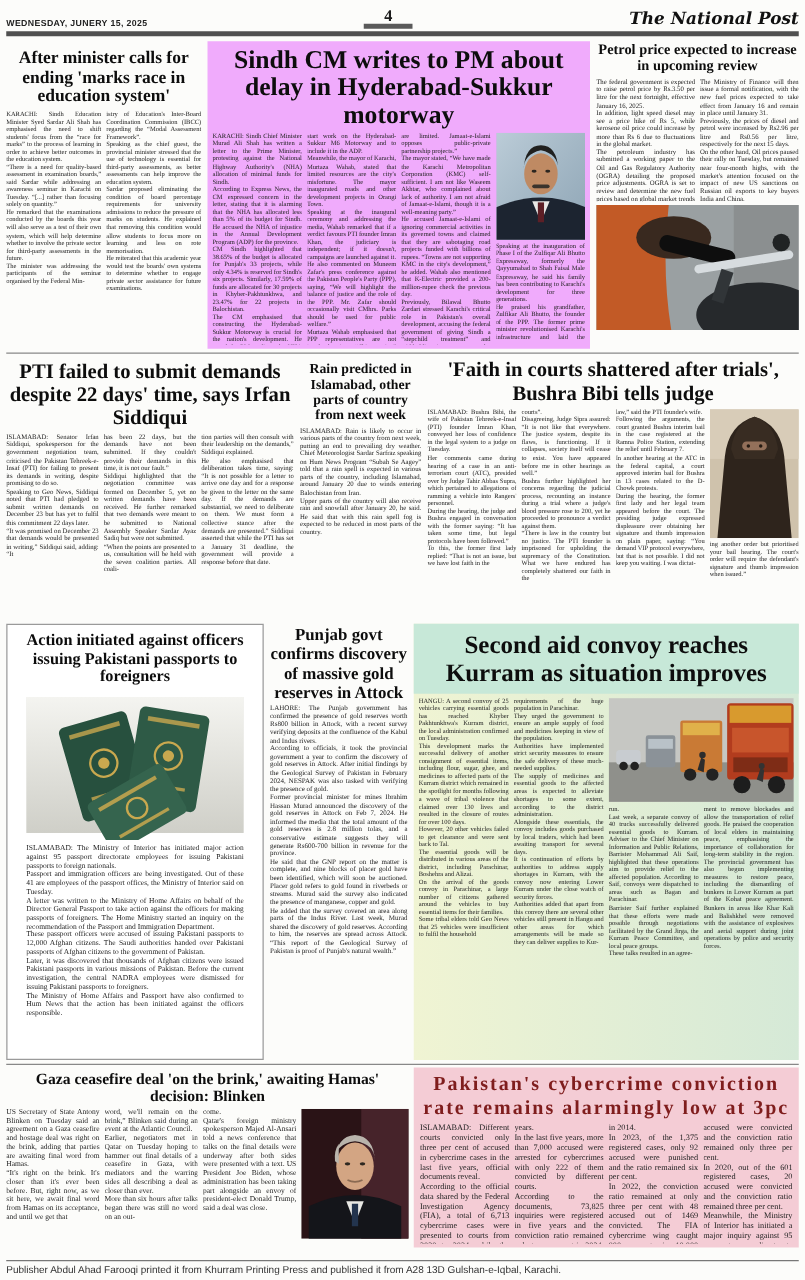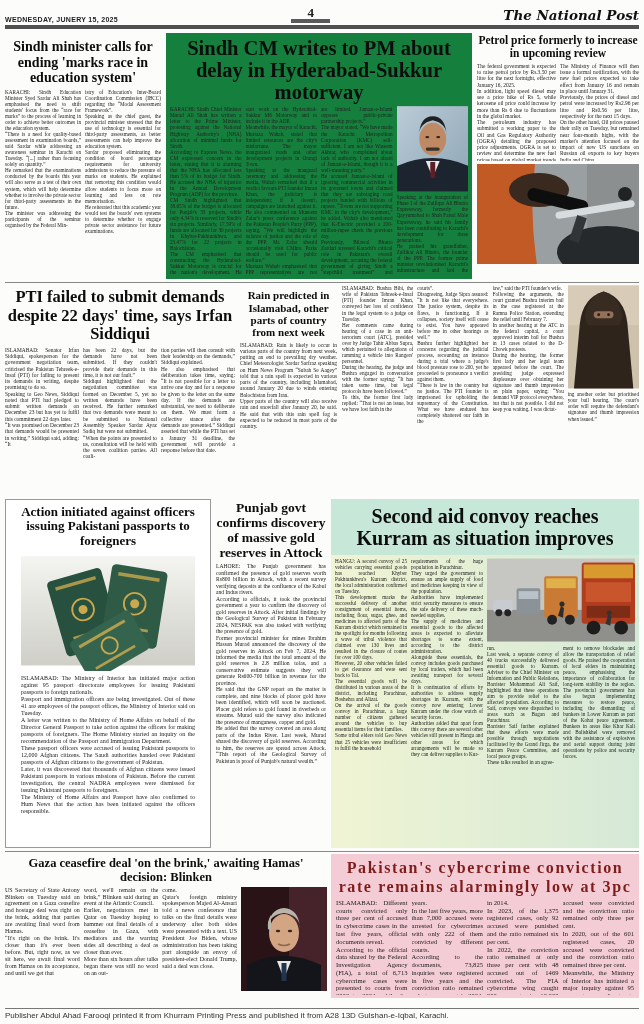--- a/index.html
+++ b/index.html
@@ -16,21 +16,21 @@
   .row{display:flex;gap:5px;align-items:stretch;}
   .hl{font-weight:bold;text-align:center;line-height:1.12;margin:1px 0 3px;color:#0d0d0d;}
   .btxt{font-size:5.2px;line-height:1.16;text-align:justify;white-space:pre-line;overflow:hidden;color:#222;}
   .cols{display:flex;gap:4px;overflow:hidden;}
   .col{flex:1 1 0;overflow:hidden;}
   .photo{display:block;width:100%;}
   
   .art-edu{width:156px;flex:none;}
   .art-edu .hl{font-size:14px;margin-top:6px;}
   .art-edu .cols{height:186px;}
-  .art-main{width:306px;flex:none;background:#15803d;padding:3px 4px;box-sizing:border-box;}
+  .art-main{width:306px;flex:none;background:#f0abfc;padding:3px 4px;box-sizing:border-box;}
   .art-main .hl{font-size:20.5px;line-height:1.08;}
   .art-main .cols{height:170px;}
   .art-petrol{width:162px;flex:none;}
   .art-petrol .hl{font-size:11.5px;}
   .art-petrol .cols{height:98px;}
   .art-petrol .btxt{font-size:5.4px;}
   
   .row2{border-top:1px solid #888;padding-top:2px;margin-top:3px;}
   .art-pti{width:230px;flex:none;}
   .art-pti .hl{font-size:16.5px;margin-top:3px;}
@@ -80,21 +80,21 @@
   <div class="hdr">
     <span class="hdr-date">WEDNESDAY, JUNERY 15, 2025</span>
     <span class="hdr-pn">4</span>
     <span class="hdr-mast">The National Post</span>
   </div>
   <div class="toprule"></div>
 
   <div class="row">
 
     <div class="art-edu">
-      <div class="hl">Sindh minister calls for ending 'marks race in education system'</div>
+      <div class="hl">After minister calls for ending 'marks race in education system'</div>
       <div class="cols">
         <div class="col btxt">KARACHI: Sindh Education Minister Syed Sardar Ali Shah has emphasised the need to shift students' focus from the “race for marks” to the process of learning in order to achieve better outcomes in the education system.
 “There is a need for quality-based assessment in examination boards,” said Sardar while addressing an awareness seminar in Karachi on Tuesday. “[...] rather than focusing solely on quantity.”
 He remarked that the examinations conducted by the boards this year will also serve as a test of their own system, which will help determine whether to involve the private sector for third-party assessments in the future.
 The minister was addressing the participants of the seminar organised by the Federal Min-</div>
         <div class="col btxt">istry of Education's Inter-Board Coordination Commission (IBCC) regarding the “Modal Assessment Framework”.
 Speaking as the chief guest, the provincial minister stressed that the use of technology is essential for third-party assessments, as better assessments can help improve the education system.
 Sardar proposed eliminating the condition of board percentage requirements for university admissions to reduce the pressure of marks on students. He explained that removing this condition would allow students to focus more on learning and less on rote memorisation.
 He reiterated that this academic year would test the boards' own systems to determine whether to engage private sector assistance for future examinations.</div>
       </div>
@@ -135,21 +135,21 @@
             <ellipse cx="30.5" cy="31" rx="2" ry="1.2" fill="#2c2620"></ellipse>
             <ellipse cx="41.5" cy="31" rx="2" ry="1.2" fill="#2c2620"></ellipse>
           </svg>
           <div class="btxt" style="margin-top:2px;height:78px;">Speaking at the inauguration of Phase I of the Zulfiqar Ali Bhutto Expressway, formerly the Qayyumabad to Shah Faisal Male Expressway, he said his family has been contributing to Karachi's development for three generations.
 He praised his grandfather, Zulfikar Ali Bhutto, the founder of the PPP. The former prime minister revolutionised Karachi's infrastructure and laid the foundation for major projects, including the Pakistan Steel Mill (PSM) and Shahrah-e-Faisal.</div>
         </div>
       </div>
     </div>
 
     <div class="art-petrol">
-      <div class="hl">Petrol price formerly to increase in upcoming review</div>
+      <div class="hl">Petrol price expected to increase in upcoming review</div>
       <div class="cols">
         <div class="col btxt">The federal government is expected to raise petrol price by Rs.3.50 per litre for the next fortnight, effective January 16, 2025.
 In addition, light speed diesel may see a price hike of Rs 5, while kerosene oil price could increase by more than Rs 6 due to fluctuations in the global market.
 The petroleum industry has submitted a working paper to the Oil and Gas Regulatory Authority (OGRA) detailing the proposed price adjustments. OGRA is set to review and determine the new fuel prices based on global market trends on January 15.
 Following OGRA's review, Prime Minister Shehbaz Sharif will give the final approval for the new rates.</div>
         <div class="col btxt">The Ministry of Finance will then issue a formal notification, with the new fuel prices expected to take effect from January 16 and remain in place until January 31.
 Previously, the prices of diesel and petrol were increased by Rs2.96 per litre and Rs0.56 per litre, respectively for the next 15 days.
 On the other hand, Oil prices paused their rally on Tuesday, but remained near four-month highs, with the market's attention focused on the impact of new US sanctions on Russian oil exports to key buyers India and China.
 Brent futures slipped 54 cents, or 0.67%, to $80.47 a barrel, while U.S. West Texas Intermediate (WTI) crude fell 53 cents, or 0.67% to $78.29 a</div>
       </div>
@@ -185,20 +185,21 @@
 
     <div class="art-rain">
       <div class="hl">Rain predicted in Islamabad, other parts of country from next week</div>
       <div class="cols">
         <div class="col btxt">ISLAMABAD: Rain is likely to occur in various parts of the country from next week, putting an end to prevailing dry weather. Chief Meteorologist Sardar Sarfraz speaking on Hum News Program “Subah Se Aagey” told that a rain spell is expected in various parts of the country, including Islamabad, around January 20 due to winds entering Balochistan from Iran.
 Upper parts of the country will also receive rain and snowfall after January 20, he said. He said that with this rain spell fog is expected to be reduced in most parts of the country.</div>
       </div>
     </div>
 
     <div class="art-bushra">
+      <div class="hl">'Faith in courts shattered after trials', Bushra Bibi tells judge</div>
       <div class="cols">
         <div class="col btxt">ISLAMABAD: Bushra Bibi, the wife of Pakistan Tehreek-e-Insaf (PTI) founder Imran Khan, conveyed her loss of confidence in the legal system to a judge on Tuesday.
 Her comments came during hearing of a case in an anti-terrorism court (ATC), presided over by Judge Tahir Abbas Supra, which pertained to allegations of ramming a vehicle into Rangers' personnel.
 During the hearing, the judge and Bushra engaged in conversation with the former saying: “It has taken some time, but legal protocols have been followed.”
 To this, the former first lady replied: “That is not an issue, but we have lost faith in the</div>
         <div class="col btxt">courts”.
 Disagreeing, Judge Sipra assured: “It is not like that everywhere. The justice system, despite its flaws, is functioning. If it collapses, society itself will cease to exist. You have appeared before me in other hearings as well.”
 Bushra further highlighted her concerns regarding the judicial process, recounting an instance during a trial where a judge's blood pressure rose to 200, yet he proceeded to pronounce a verdict against them.
 “There is law in the country but no justice. The PTI founder is imprisoned for upholding the supremacy of the Constitution. What we have endured has completely shattered our faith in the</div>
         <div class="col btxt">law,” said the PTI founder's wife.

